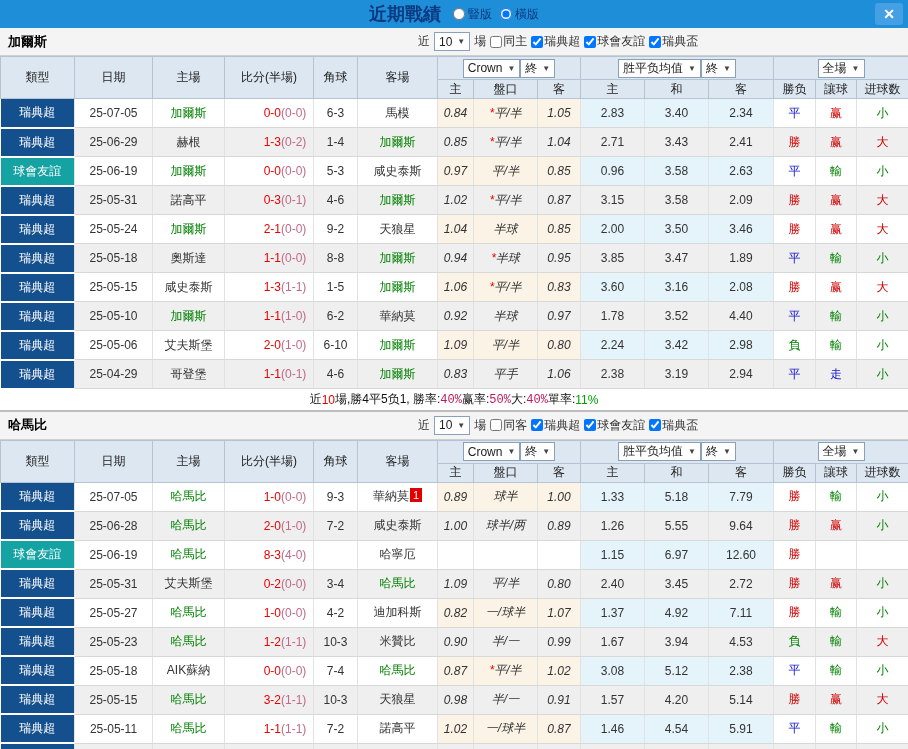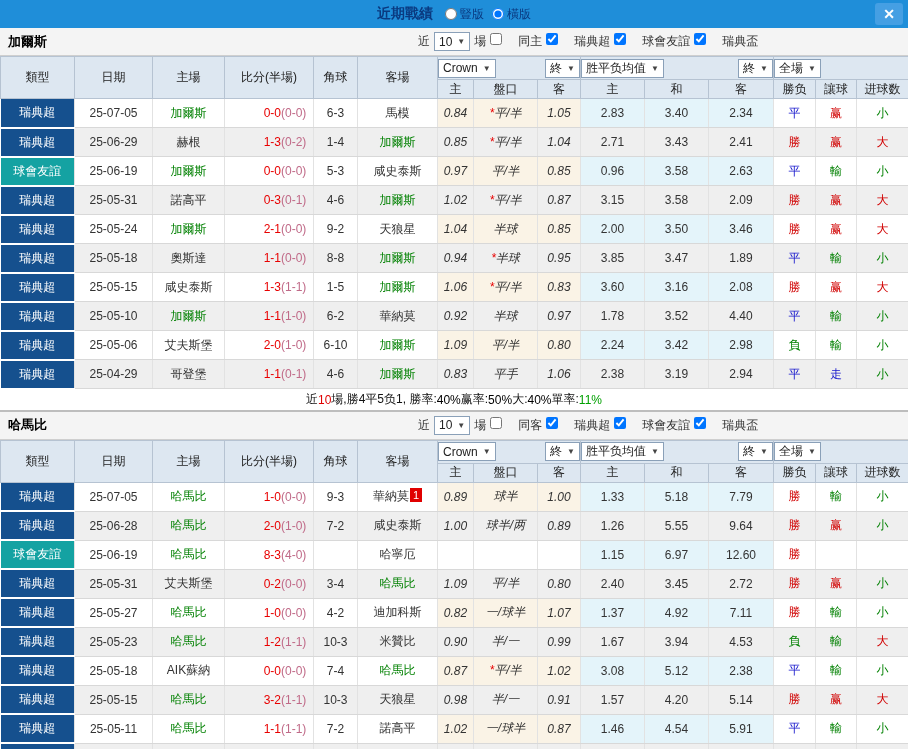--- a/index.html
+++ b/index.html
@@ -2,67 +2,67 @@
 <html><head>
 <meta charset="utf-8">
 <style>
   * { box-sizing: border-box; margin: 0; padding: 0; }
   html,body { width: 908px; height: 749px; overflow: hidden; background: #fff;
     font-family: "Liberation Sans", "DejaVu Sans", sans-serif; }
 
   
   .titlebar { height: 28px; background: #1f8ed9; position: relative;
     display: flex; align-items: center; justify-content: center; }
-  .titlebar .title { color: #0a3a80; font-weight: bold; font-size: 14px; }
+  .titlebar .title { color: #0a3a80; font-weight: bold; font-size: 18px; }
   .layout-radios { display: inline-flex; align-items: center; margin-left: 4px; }
   .layout-radios label { display: inline-flex; align-items: center; gap: 3px;
     color: #0a3a80; font-size: 12px; margin-left: 8px; cursor: pointer; }
   .layout-radios input { width: 12px; height: 12px; }
   .close-btn { position: absolute; right: 5px; top: 3px; width: 28px; height: 22px;
     background: #459fe3; color: #fff; border: none; border-radius: 3px;
     font-size: 14px; font-weight: bold; line-height: 20px; cursor: pointer; }
 
   
   .filter-row { height: 28px; background: #f4f4f4; position: relative;
     display: flex; align-items: center; border-bottom: 1px solid #cfcfcf; }
   .team-name { font-weight: bold; font-size: 13px; color: #000; margin-left: 8px; }
   .filters { position: absolute; left: 418px; display: flex; align-items: center;
     gap: 4px; font-size: 12px; color: #333; white-space: nowrap; }
-  .filters label { display: inline-flex; gap: 16px; }
+  .filters label { display: inline-flex; align-items: center; gap: 1px; }
   .filters input { width: 12px; height: 12px; }
   .mini-select { background: #fff; border: 1px solid #8aa0b8; height: 19px;
     display: inline-flex; align-items: center; justify-content: space-between;
     padding: 0 4px; font-size: 12px; color: #222; cursor: pointer; gap: 5px; }
   .caret { font-size: 8px; color: #444; }
 
   
   table { border-collapse: collapse; table-layout: fixed; width: 908px; font-size: 12px; }
   th { background: #dde7f1; border: 1px solid #b6c3d2; font-weight: normal;
     color: #222; height: 19px; text-align: center; overflow: hidden; }
   .controls-row th { height: 23px; }
-  .ctrl-group { display: flex; align-items: center; justify-content: space-between; }
+  .ctrl-group { display: flex; align-items: center; justify-content: center; }
   td { border-right: 1px solid #e2e2e2; border-bottom: 1px solid #d8d8d8;
     text-align: center; height: 29px; color: #333; white-space: nowrap; overflow: hidden; }
   tr.even td { background: #efefef; }
   td.type { color: #fff; border-bottom: 2px solid #fff; font-size: 12px; }
   td.crown { background: rgba(243, 225, 193, 0.40); font-style: italic; }
   td.avg   { background: rgba(183, 225, 241, 0.38); }
   .self { color: #008000; }
   .score-main { color: #e80000; margin-left: 32px; }
   .score-half { color: #c06a88; }
   .star { color: #e80000; }
   .res-r { color: #d10000; } .res-g { color: #008000; } .res-b { color: #1414cc; }
   .badge1 { display: inline-block; background: #e00000; color: #fff; font-size: 11px;
     line-height: 14px; padding: 0 3px; margin-left: 1px; vertical-align: 1px; }
 
   
   .summary { height: 22px; display: flex; align-items: center; justify-content: center;
     font-size: 12px; background: #fff; border-bottom: 2px solid #bdbdbd; color: #111; }
   .summary .k { color: #111; } .summary .r { color: #e00000; }
-  .summary .b { color: #000000; } .summary .g { color: #00a000; }
+  .summary .b { color: #be185d; font-family: Liberation Mono, monospace; } .summary .g { color: #00a000; }
 </style>
 </head>
 <body>
 
 <div class="titlebar">
   <span class="title">近期戰績</span>
   <span class="layout-radios">
     <label>
       <input type="radio" name="layout" style="">
       <span>豎版</span>

